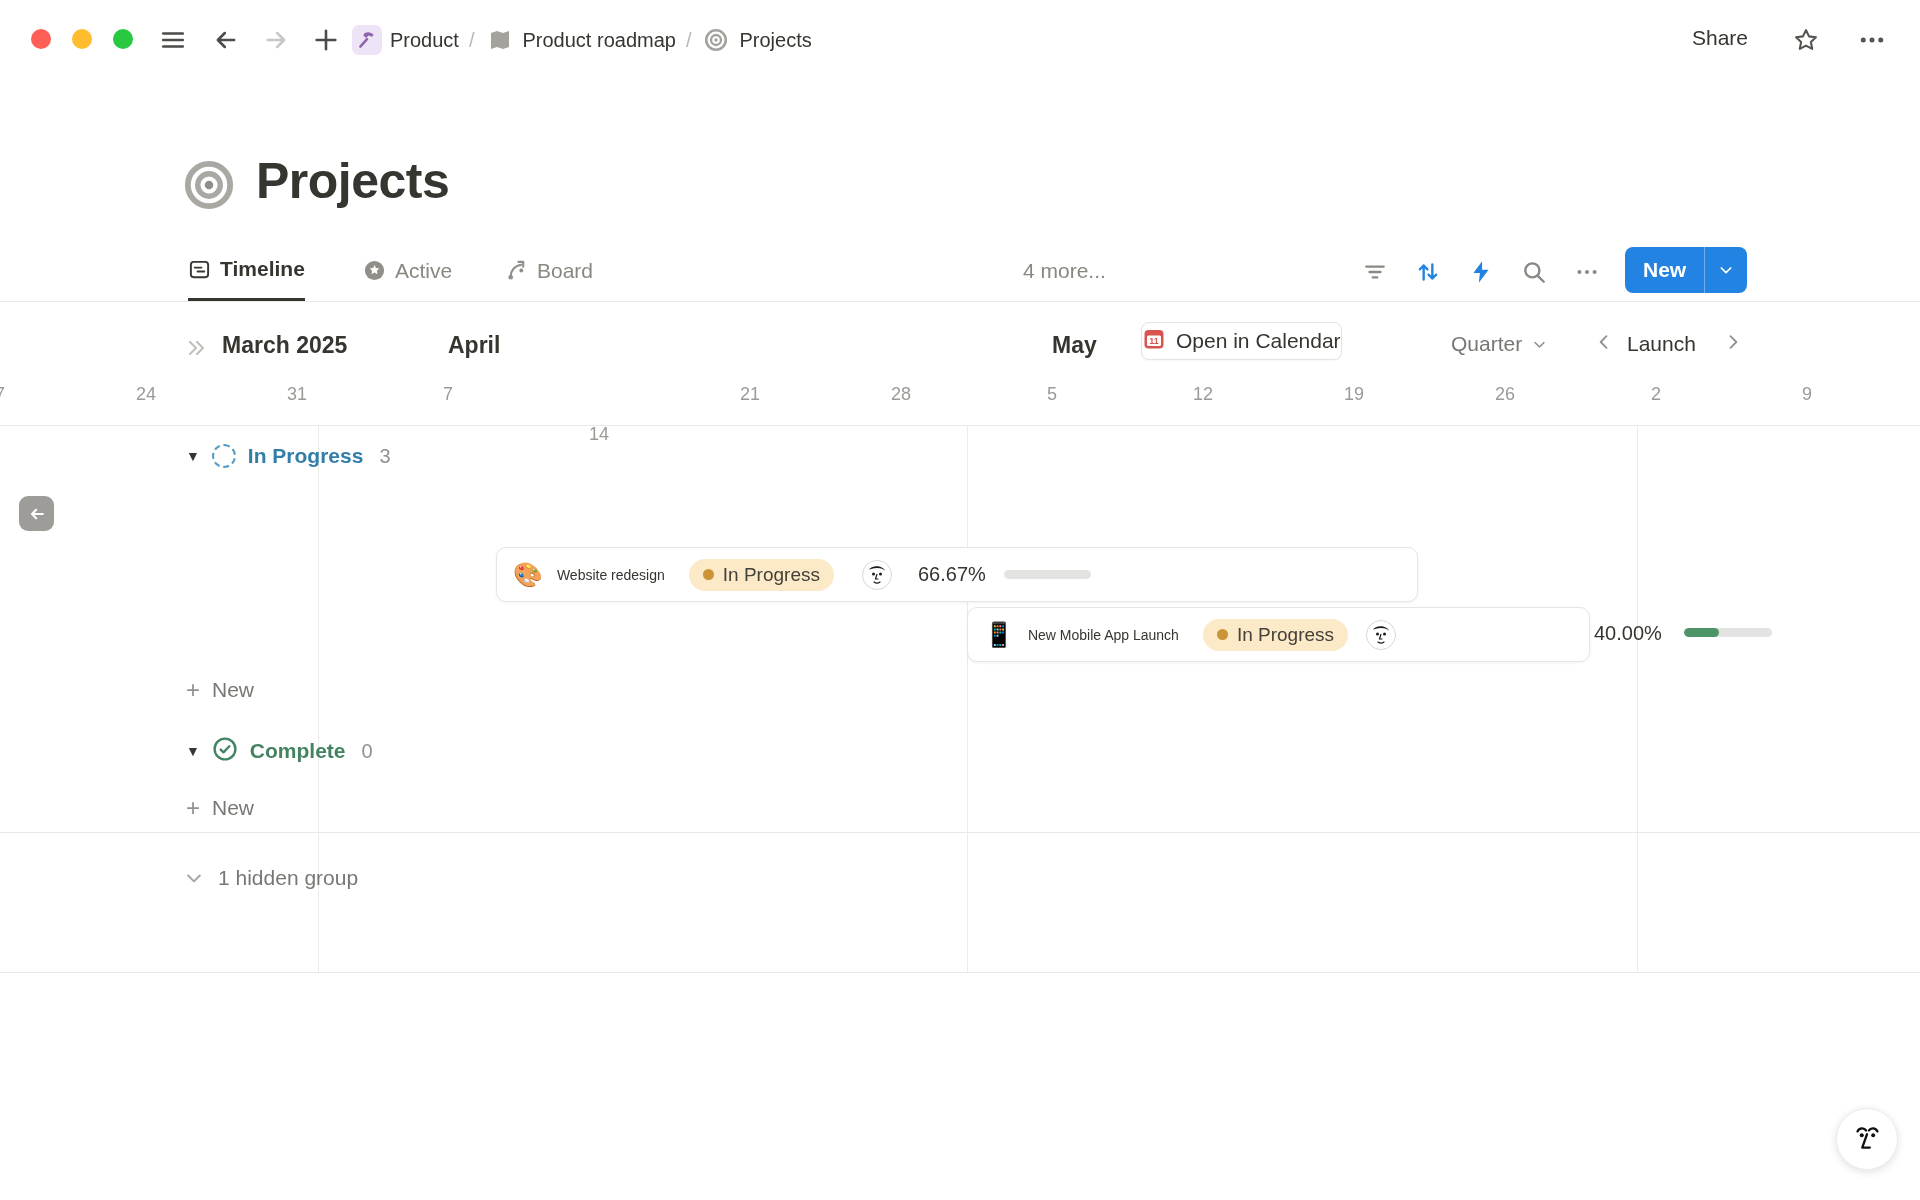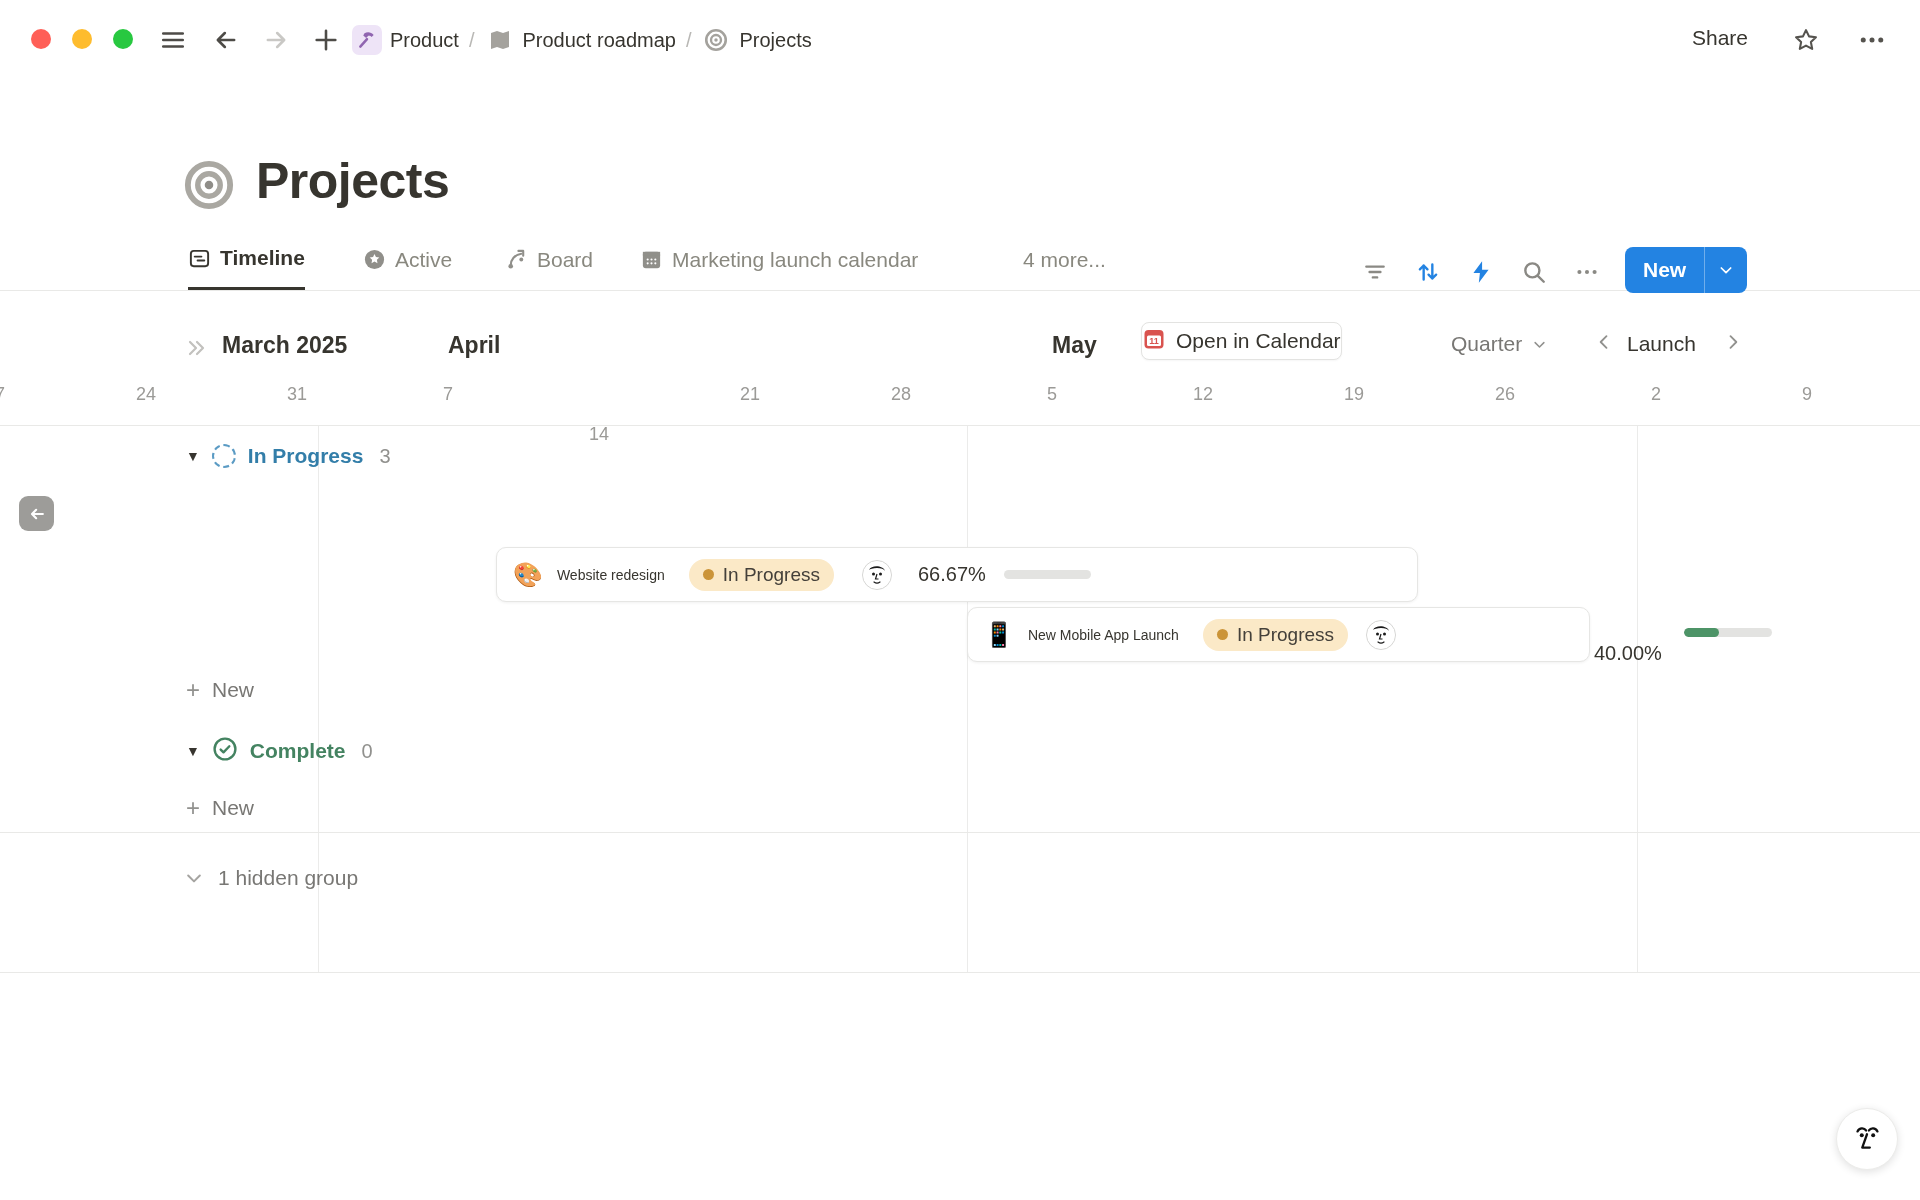--- a/index.html
+++ b/index.html
@@ -14,21 +14,21 @@
   .icon-btn { display:flex; align-items:center; justify-content:center; cursor:pointer; }
   .crumb { font-size:20px; color:#37352f; }
   .crumb-sep { color:#b9b8b5; font-size:20px; margin:0 10px; }
   .crumb-ico { width:30px; height:30px; display:flex; align-items:center; justify-content:center; margin-right:8px; }
 
   
   #page-title { position:absolute; left:256px; top:152px; font-size:50px; font-weight:700; letter-spacing:-0.5px; }
   #title-icon { position:absolute; left:182px; top:158px; }
 
   
-  #tabs { position:absolute; left:0px; top:229px; width:1920px; height:62px; border-bottom:1px solid #e9e9e7; }
+  #tabs { position:absolute; left:0px; top:240px; width:1920px; height:62px; border-bottom:1px solid #e9e9e7; }
   .tab { position:absolute; top:0; height:61px; display:flex; align-items:center; gap:9px; font-size:21px; color:#89887f; cursor:pointer; }
   .tab.active { color:#37352f; font-weight:600; border-bottom:3px solid #37352f; }
   .tab .ticon { display:flex; align-items:center; }
 
   
   .tb-ico { position:absolute; top:252px; width:40px; height:40px; display:flex; align-items:center; justify-content:center; cursor:pointer; }
   #new-btn { position:absolute; left:1625px; top:247px; height:46px; background:#2383e2; border-radius:8px; display:flex; align-items:center; color:#fff; cursor:pointer; }
   #new-btn .main { padding:0 18px; font-size:21px; font-weight:600; }
   #new-btn .div { width:1px; height:46px; background:rgba(255,255,255,0.35); }
   #new-btn .dd { width:42px; display:flex; align-items:center; justify-content:center; height:46px; }
@@ -168,37 +168,20 @@
   <div class="tab" style="left:505px;">
     <span class="ticon">
       <svg width="23" height="23" viewBox="0 0 24 24">
           <path d="M6 18c0-6 4-11 11-12" fill="none" stroke="#908f8a" stroke-width="2.2" stroke-linecap="round"></path>
           <path d="M14 3h5v5" fill="none" stroke="#908f8a" stroke-width="2.2" stroke-linecap="round" stroke-linejoin="round"></path>
           <circle cx="6" cy="19" r="2.4" fill="#908f8a"></circle>
           <circle cx="17" cy="12" r="2" fill="#908f8a"></circle>
         </svg>
     </span>
     <span>Board</span>
-  </div>
-  <div class="tab" style="left:640px;">
-    <span class="ticon">
-      <svg width="23" height="23" viewBox="0 0 24 24">
-          <rect x="3" y="4" width="18" height="17" rx="3" fill="#908f8a"></rect>
-          <rect x="3" y="4" width="18" height="4" fill="#908f8a"></rect>
-          <g fill="#fff">
-            <circle cx="8" cy="12" r="1.1"></circle>
-            <circle cx="12" cy="12" r="1.1"></circle>
-            <circle cx="16" cy="12" r="1.1"></circle>
-            <circle cx="8" cy="16" r="1.1"></circle>
-            <circle cx="12" cy="16" r="1.1"></circle>
-            <circle cx="16" cy="16" r="1.1"></circle>
-          </g>
-        </svg>
-    </span>
-    <span>Marketing launch calendar</span>
   </div>
   <div class="tab" style="left:1023px;">
     <span>4 more...</span>
   </div>
 </div>
 
 <div class="tb-ico" style="left:1355px;">
   <svg width="26" height="26" viewBox="0 0 24 24">
       <path d="M4 7h16M7 12h10M10 17h4" stroke="#8a8984" stroke-width="2.2" stroke-linecap="round"></path>
     </svg>
@@ -334,21 +317,21 @@
       <svg width="28" height="28" viewBox="0 0 28 28">
           <circle cx="14" cy="14" r="13.5" fill="#fff"></circle>
           <path d="M6 9c2-5 14-5 16 1-1-2-4-3-8-3s-7 1-8 2z" fill="#1b1b1b"></path>
           <circle cx="10.5" cy="13" r="1.5" fill="#1b1b1b"></circle>
           <circle cx="17.5" cy="13" r="1.5" fill="#1b1b1b"></circle>
           <path d="M14 13l-1.5 5h3" fill="none" stroke="#1b1b1b" stroke-width="1.2"></path>
           <path d="M11 21c2 1.4 4 1.4 6 0" fill="none" stroke="#1b1b1b" stroke-width="1.2" stroke-linecap="round"></path>
         </svg>
     </span>
   </div>
-  <span class="pct abs" style="left:1594px; top:196px;margin-top:20px;">40.00%</span>
+  <span class="pct abs" style="left:1594px; top:196px;">40.00%</span>
   <span class="pbar abs" style="left:1684px; top:202px; width:88px;">
     <span class="fill" style="display: block; width: 40%;"></span>
   </span>
 
   <div class="new-row" style="left:186px; top:250px;">
     <span class="plus">+</span>
     <span>New</span>
   </div>
 
   <div class="grp-row" style="left:186px; top:310px;">

